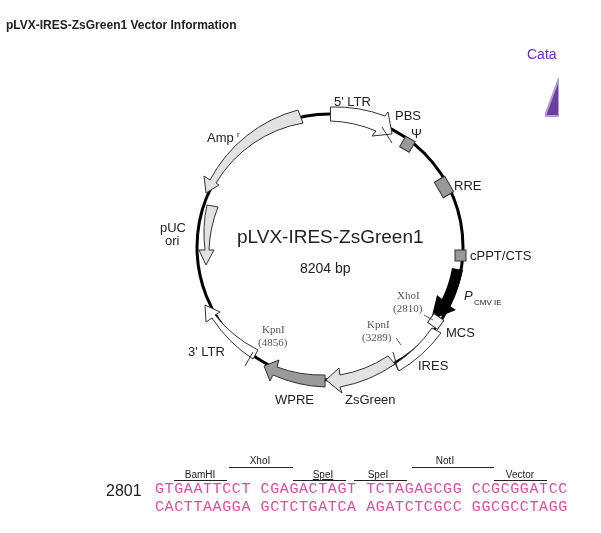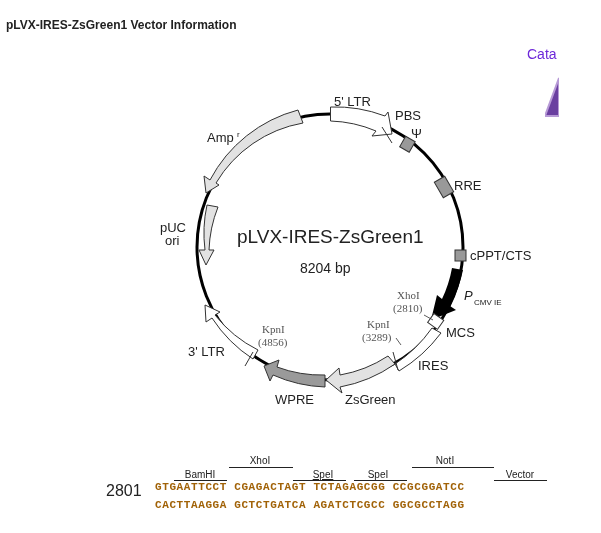--- a/index.html
+++ b/index.html
@@ -7,21 +7,21 @@
          font-family:"Liberation Sans", sans-serif; color:#222; }
   .title { position:absolute; left:6px; top:18px; font-size:12px; font-weight:bold; color:#222; }
   .cata { position:absolute; left:527px; top:46px; font-size:14px; color:#6d28d9; }
   .purple { position:absolute; left:545px; top:72px; width:14px; height:48px; overflow:hidden; }
   svg.map { position:absolute; left:0; top:0; }
   .lbl { font-family:"Liberation Sans", sans-serif; font-size:13px; fill:#222; }
   .lbl-sm { font-family:"Liberation Sans", sans-serif; font-size:8px; fill:#222; }
   .serif-lbl { font-family:"Liberation Serif", serif; font-size:11px; fill:#555; }
   .center-name { font-family:"Liberation Sans", sans-serif; font-size:19px; fill:#222; }
   .center-bp { font-family:"Liberation Sans", sans-serif; font-size:14px; fill:#222; }
-  .seq { position:absolute; font-family:"Liberation Mono", monospace; font-size:11px; color:#a16207; letter-spacing:0.6px; white-space:pre;font-weight:bold; }
+  .seq { position:absolute; font-family:"Liberation Mono", monospace; font-size:15px; color:#ec4899; letter-spacing:0.6px; white-space:pre; }
   .seqnum { position:absolute; left:106px; top:482px; font-size:16px; color:#222; }
   .site { position:absolute; font-size:10px; color:#222; text-align:center; }
   .bar { position:absolute; height:1px; background:#222; }
 </style>
 </head>
 <body>
 
 <div class="title">pLVX-IRES-ZsGreen1 Vector Information</div>
 <div class="cata">Cata</div>
 <div class="purple">

